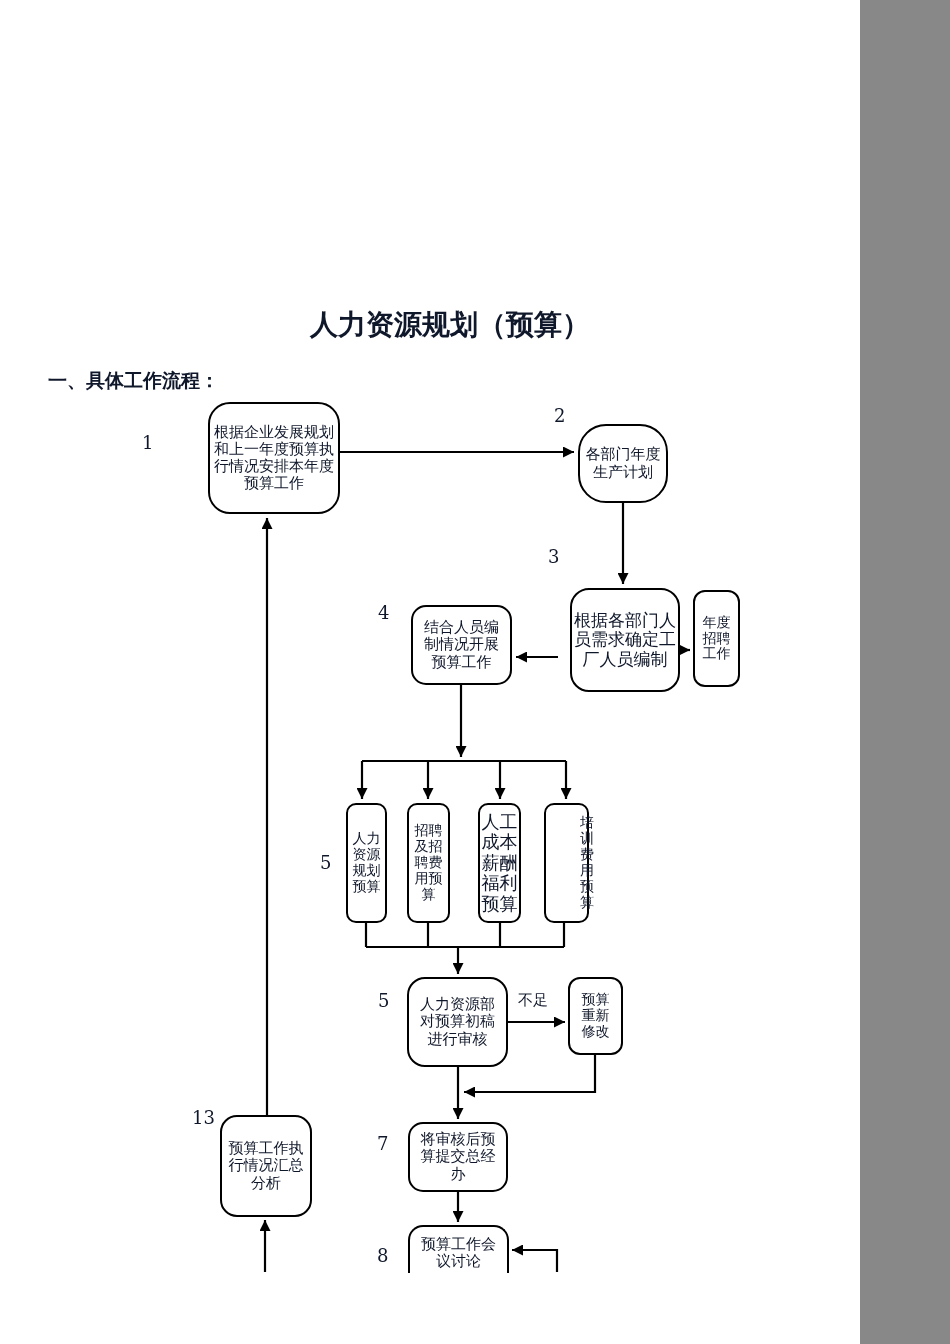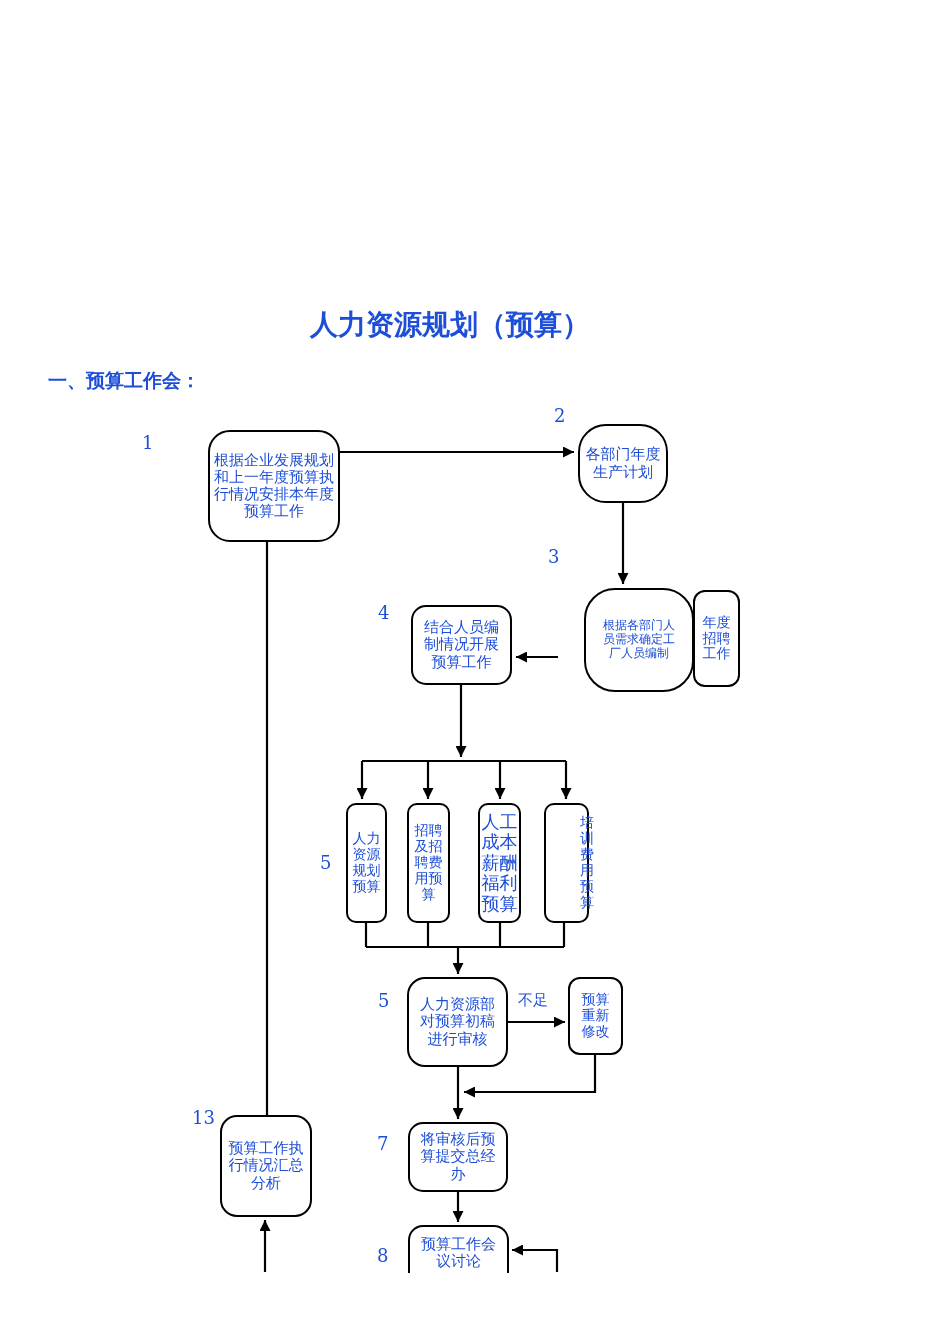--- a/index.html
+++ b/index.html
@@ -1,22 +1,22 @@
 <!DOCTYPE html>
 <html><head>
 <meta charset="utf-8">
 <style>
   html,body{margin:0;padding:0;background:#888;}
   .page{
     position:relative;
-    width:950px;height:1344px;
+    width:860px;height:1344px;
     background:#ffffff;
     overflow:hidden;
     font-family:"DejaVu Serif","Liberation Serif",serif;
-    color:#1d4ed8;
+    color:#0f172a;
   }
   .doc-title{
     position:absolute;left:310px;top:306px;
     font-size:28px;font-weight:bold;letter-spacing:0px;white-space:nowrap;
   }
   .section-heading{
     position:absolute;left:48px;top:368px;
     font-size:19px;font-weight:bold;white-space:nowrap;
   }
   .node{
@@ -54,21 +54,21 @@
     position:absolute;left:0;top:0;
     z-index:1;
   }
 </style>
 </head>
 <body>
 
 <div class="page">
 
   <div class="doc-title">人力资源规划（预算）</div>
-  <div class="section-heading">一、预算工作会：</div>
+  <div class="section-heading">一、具体工作流程：</div>
 
   <svg class="connectors" width="950" height="1344" viewBox="0 0 950 1344">
     <defs>
       <marker id="ah" viewBox="0 0 10 10" refX="10" refY="5" markerWidth="12" markerHeight="11" markerUnits="userSpaceOnUse" orient="auto">
         <path d="M0,0 L10,5 L0,10 z" fill="#000"></path>
       </marker>
     </defs>
     <g stroke="#000" stroke-width="2.2" fill="none">
       <line x1="340" y1="452" x2="574" y2="452" marker-end="url(#ah)"></line>
       <line x1="623" y1="503" x2="623" y2="584" marker-end="url(#ah)"></line>
@@ -101,33 +101,33 @@
   <div class="num" style="left:548px;top:546px;">3</div>
   <div class="num" style="left:378px;top:602px;">4</div>
   <div class="num" style="left:320px;top:852px;">5</div>
   <div class="num" style="left:378px;top:990px;">5</div>
   <div class="num" style="left:377px;top:1133px;">7</div>
   <div class="num" style="left:377px;top:1245px;">8</div>
   <div class="num" style="left:192px;top:1107px;">13</div>
 
   <div class="edge-label" style="left:518px;top:991px;">不足</div>
 
-  <div class="node" style="left:208px;top:402px;width:132px;height:112px;border-radius:22px;font-size:15px;margin-top:28px;">
+  <div class="node" style="left:208px;top:402px;width:132px;height:112px;border-radius:22px;font-size:15px;">
     <span class="node-label">根据企业发展规划
 和上一年度预算执
 行情况安排本年度
 预算工作</span>
   </div>
 
   <div class="node" style="left:578px;top:424px;width:90px;height:79px;border-radius:28px;font-size:15px;">
     <span class="node-label">各部门年度
 生产计划</span>
   </div>
 
-  <div class="node" style="left:584px;top:588px;width:110px;height:104px;border-radius:31px;font-size:12px;">
+  <div class="node" style="left:570px;top:588px;width:110px;height:104px;border-radius:19px;font-size:17px;">
     <span class="node-label">根据各部门人
 员需求确定工
 厂人员编制</span>
   </div>
 
   <div class="node" style="left:693px;top:590px;width:47px;height:97px;border-radius:12px;font-size:14px;">
     <span class="node-label">年度
 招聘
 工作</span>
   </div>

